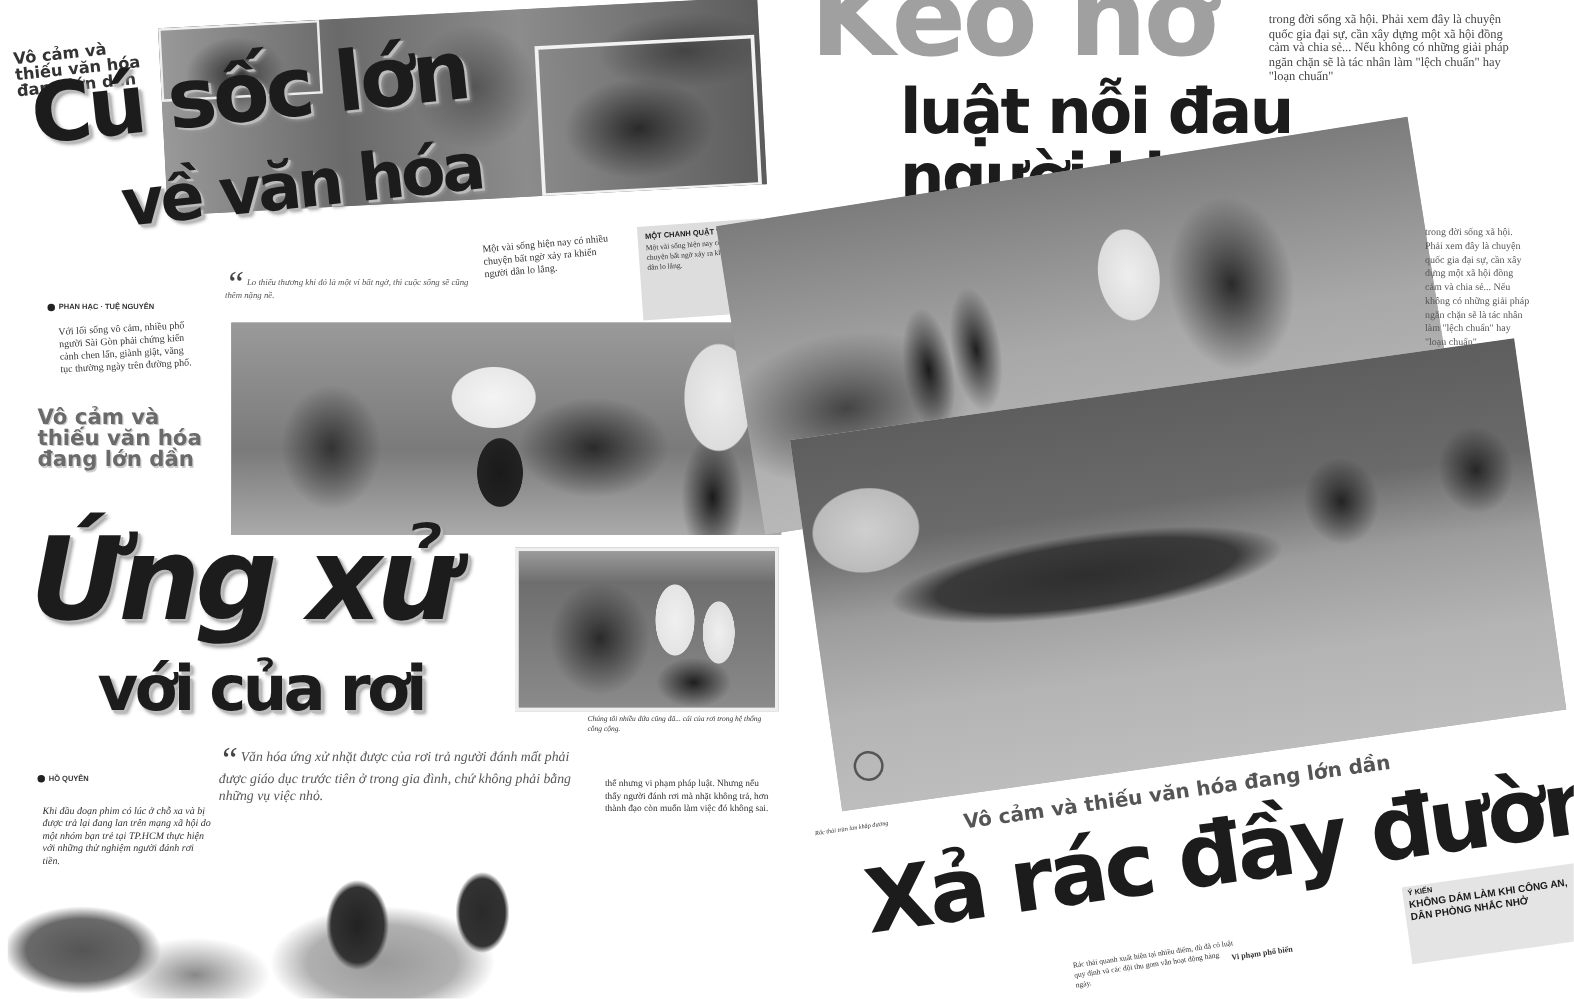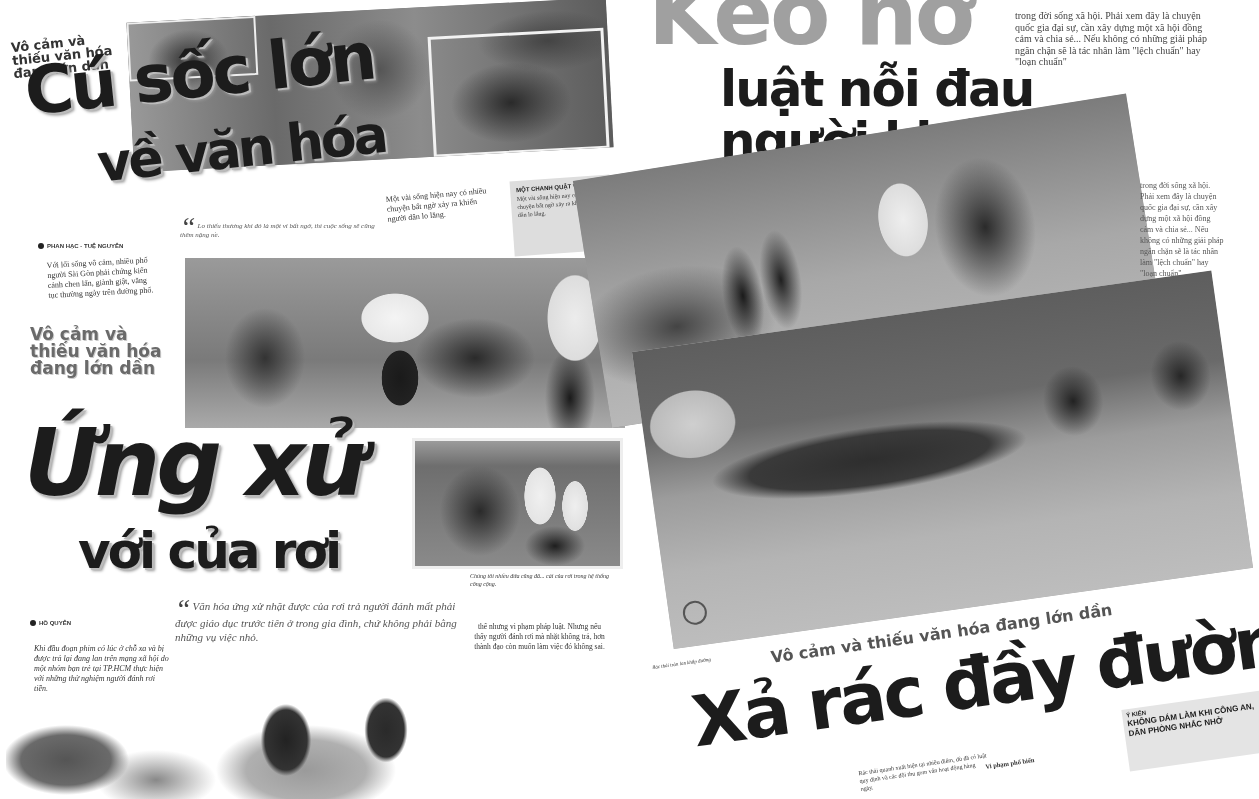--- a/index.html
+++ b/index.html
@@ -100,21 +100,21 @@
 
   <div class="byline" style="left:30px;top:620px;">
     <span class="dot"></span><span>HỒ QUYÊN</span>
   </div>
   <div class="body-text" style="left:34px;top:644px;width:135px;height:100px;font-style:italic;">Khi đầu đoạn phim có lúc ở chỗ xa và bị được trả lại đang lan trên mạng xã hội do một nhóm bạn trẻ tại TP.HCM thực hiện với những thử nghiệm người đánh rơi tiền.</div>
 
   <div class="quote" style="left:175px;top:599px;width:290px;font-style:italic;">
     <span class="qmark">“</span><span>Văn hóa ứng xử nhặt được của rơi trả người đánh mất phải được giáo dục trước tiên ở trong gia đình, chứ không phải bằng những vụ việc nhỏ.</span>
   </div>
 
-  <div class="body-text" style="left:472px;top:622px;width:135px;height:170px;font-size:7.5px;text-align:center;">thế nhưng vi phạm pháp luật. Nhưng nếu thấy người đánh rơi mà nhặt không trả, hơn thành đạo còn muốn làm việc đó không sai.</div>
+  <div class="body-text" style="left:484px;top:622px;width:135px;height:170px;font-size:7.5px;">thế nhưng vi phạm pháp luật. Nhưng nếu thấy người đánh rơi mà nhặt không trả, hơn thành đạo còn muốn làm việc đó không sai.</div>
 
   <div class="photo" style="left:6px;top:690px;width:470px;height:109px;background:transparent;">
     <div class="scene" style="background:
       radial-gradient(ellipse 90px 50px at 60px 70px,#555 0,#6a6a6a 50%,transparent 70%),
       radial-gradient(ellipse 35px 50px at 280px 50px,#222 0,#333 60%,transparent 72%),
       radial-gradient(ellipse 30px 45px at 380px 40px,#2a2a2a 0,#333 60%,transparent 72%),
       radial-gradient(ellipse 120px 60px at 300px 80px,#9a9a9a 0,#b0b0b0 50%,transparent 75%),
       radial-gradient(ellipse 80px 40px at 150px 90px,#888 0,transparent 75%);"></div>
   </div>
 </div>

